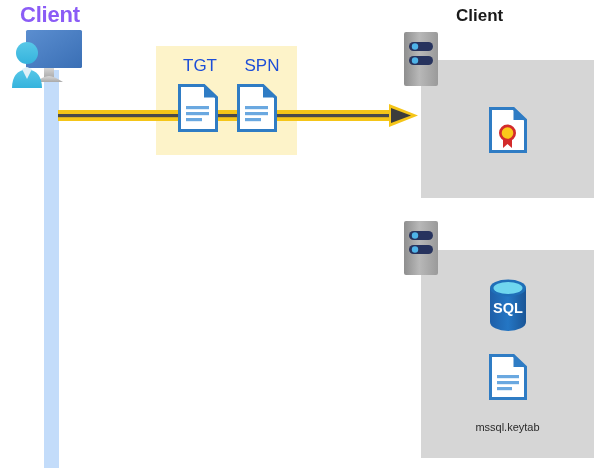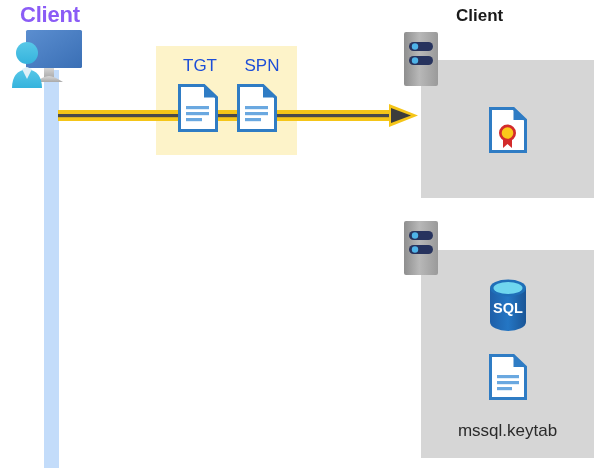--- a/index.html
+++ b/index.html
@@ -109,21 +109,21 @@
     color: #1a1a1a;
   }
   #linux-server-icon { left: 404px; top: 221px; width: 34px; height: 54px; }
   #sql-icon { left: 486px; top: 279px; width: 44px; height: 52px; }
   #keytab-icon { left: 489px; top: 354px; width: 38px; height: 46px; }
   #keytab-filename {
     left: 421px;
     top: 421px;
     width: 173px;
     text-align: center;
-    font-size: 17px;
+    font-size: 11px;
     color: #2b2b2b;
   }
 </style>
 </head>
 <body>
 
 <div id="canvas">
 
   <div class="abs" id="client-lifeline"></div>
 

